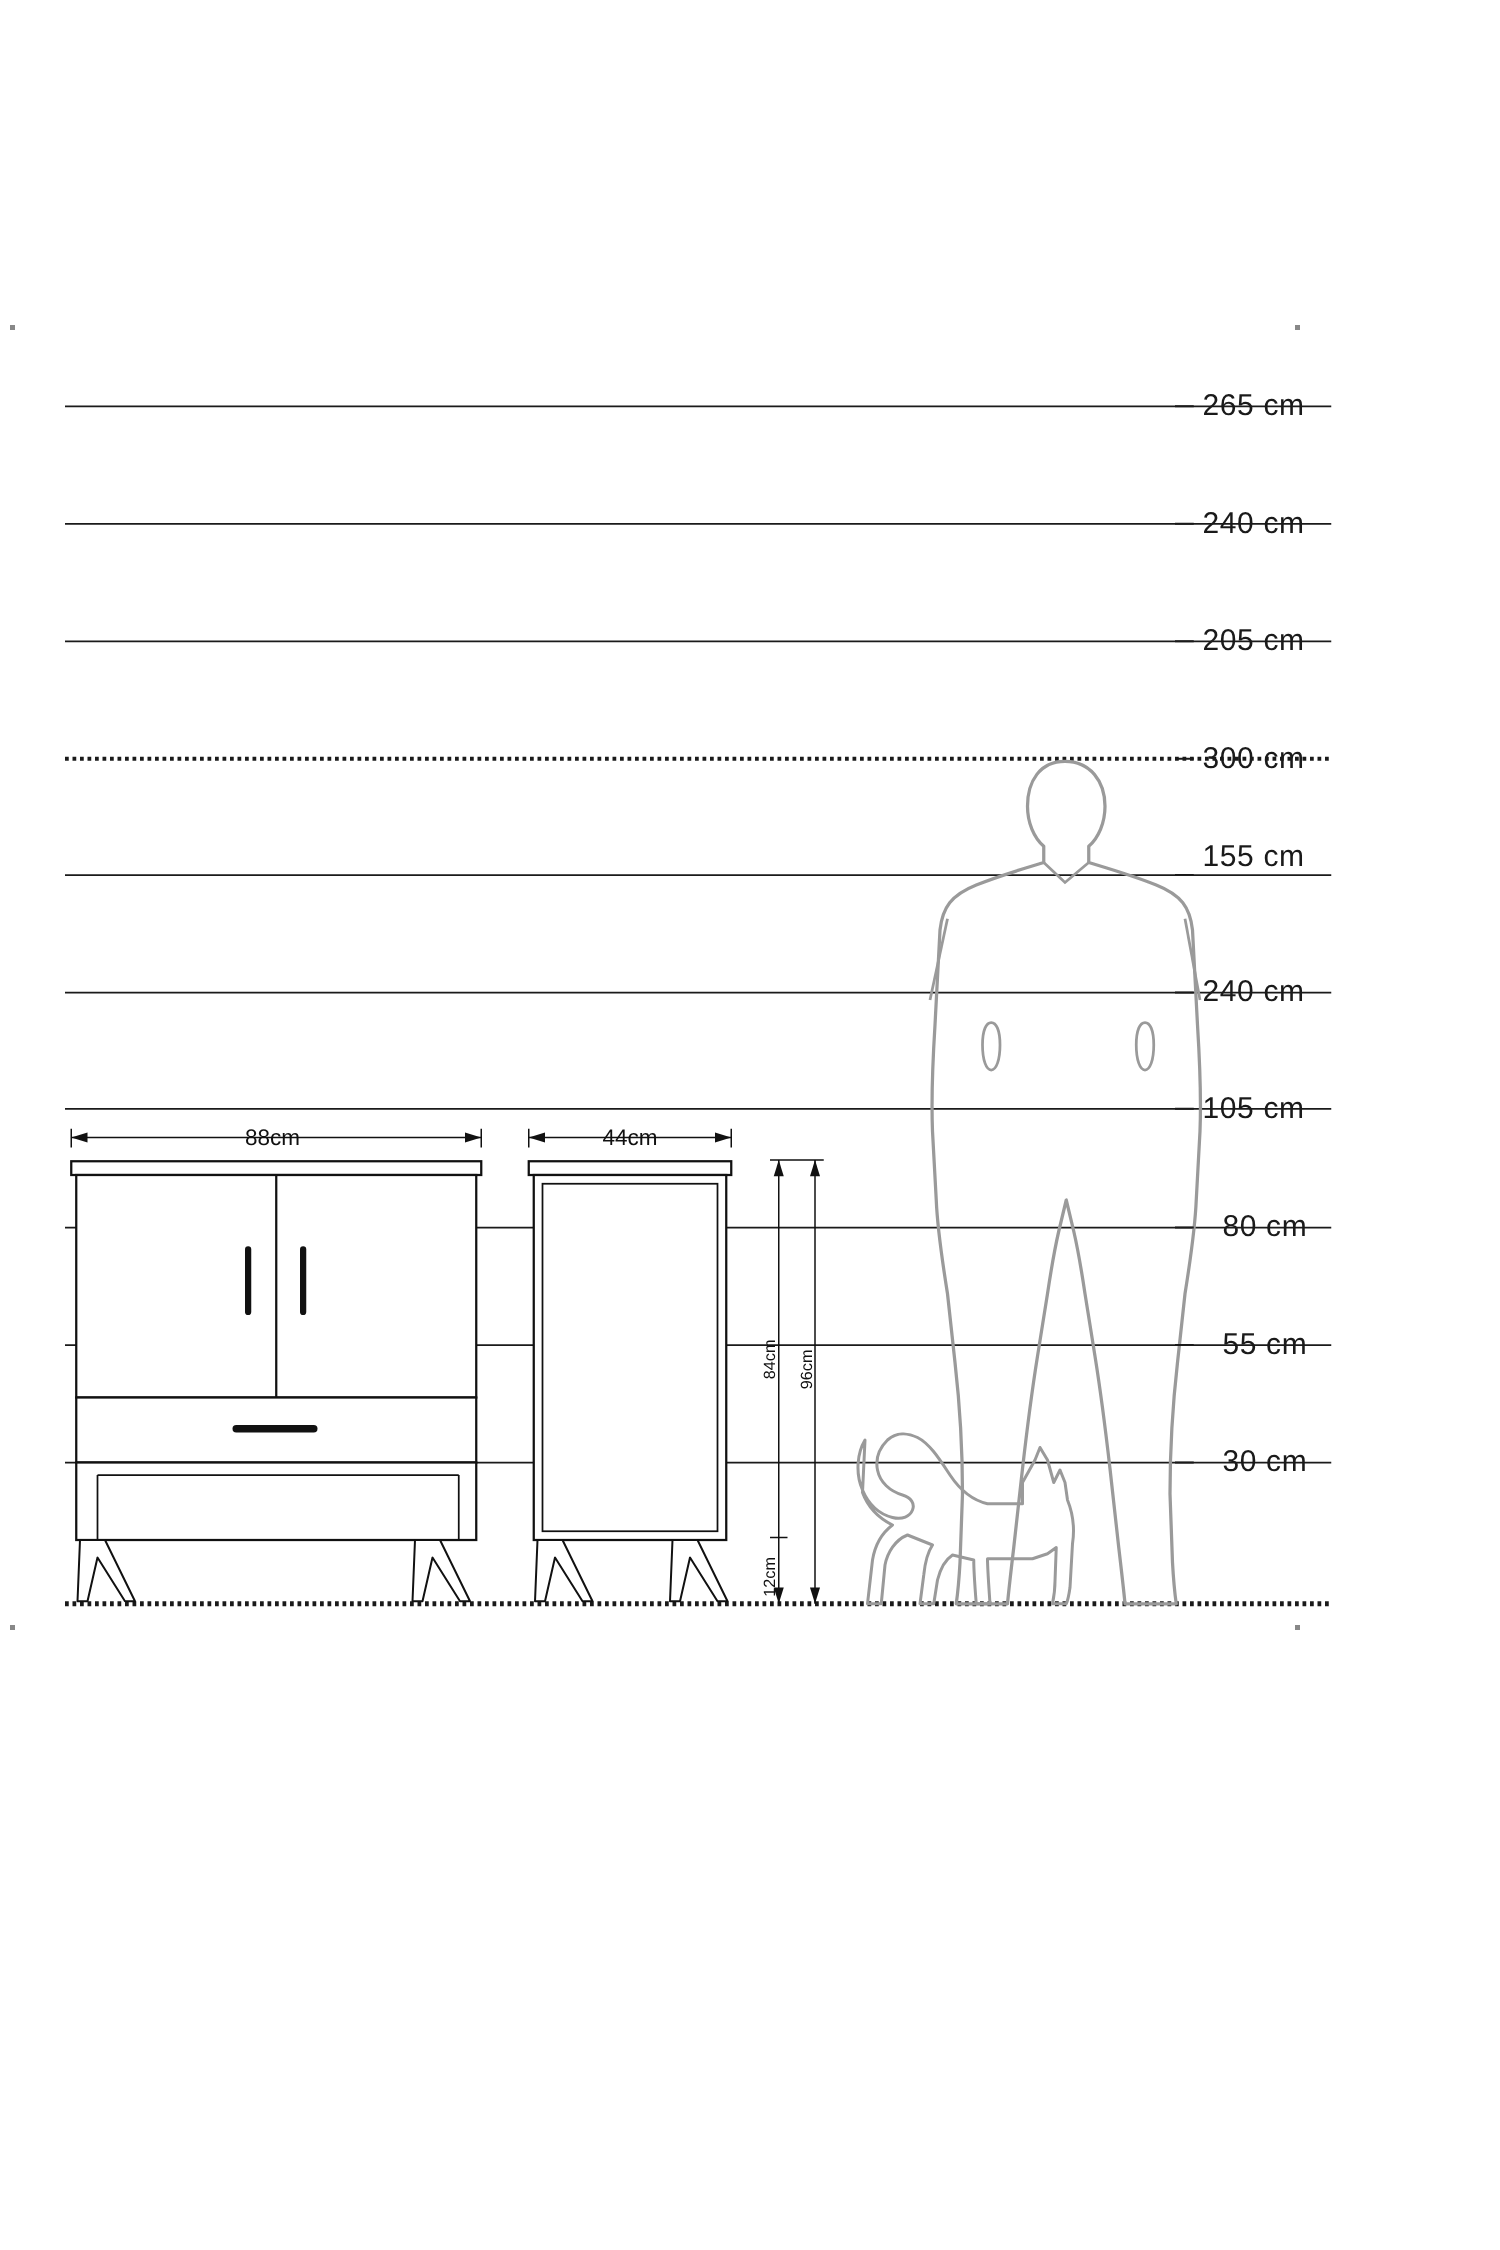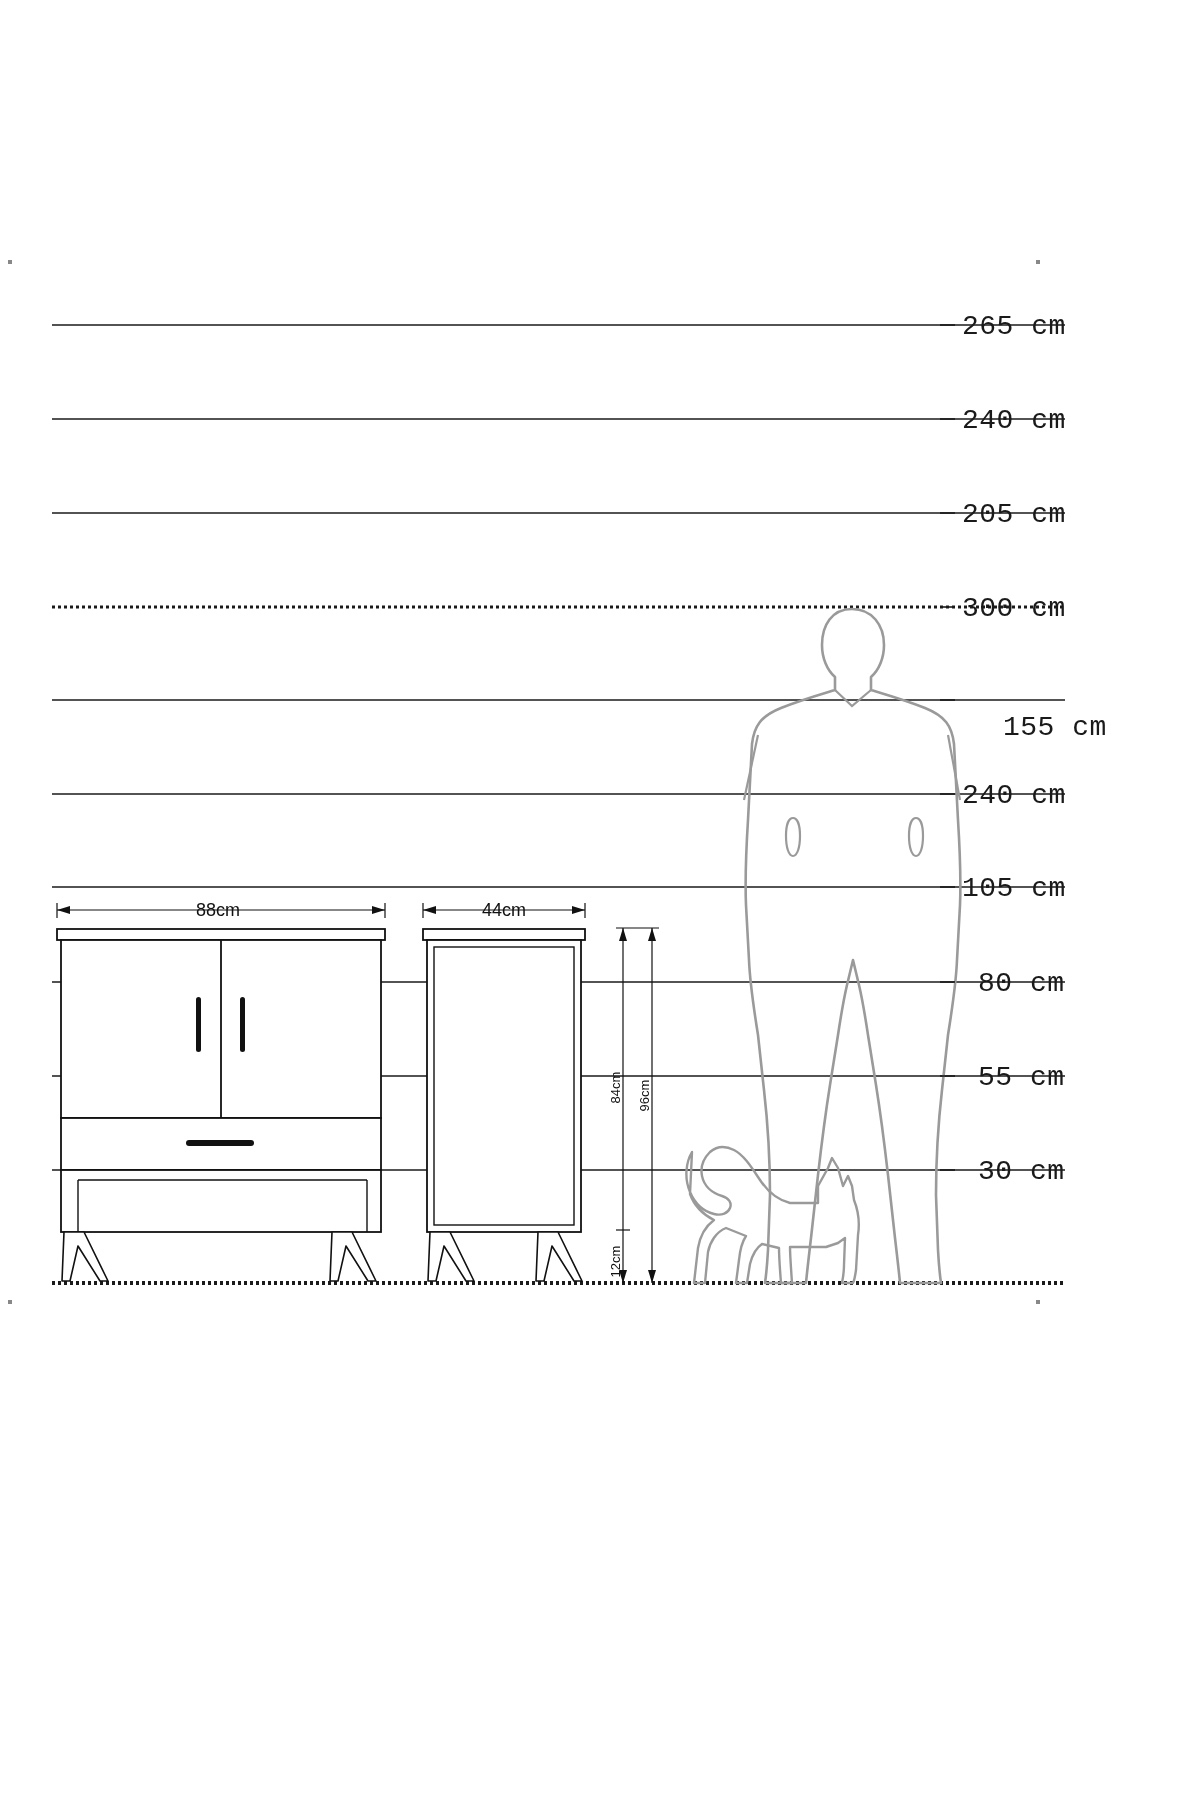--- a/index.html
+++ b/index.html
@@ -15,22 +15,22 @@
     overflow: hidden;
   }
   #scene {
     position: absolute;
     left: 0; top: 0;
     width: 1200px;
     height: 1800px;
   }
   .scale-label {
     position: absolute;
-    font-family: Liberation Mono, monospace;
-    font-size: 28px;
+    font-family: Liberation Sans, sans-serif;
+    font-size: 24px;
     color: #1a1a1a;
     letter-spacing: 0.5px;
     white-space: nowrap;
   }
   .dim-label {
     position: absolute;
     font-family: "Liberation Sans", sans-serif;
     font-size: 18px;
     color: #111;
     white-space: nowrap;
@@ -234,21 +234,21 @@
     <line x1="940" y1="982" x2="955" y2="982" stroke="#1a1a1a" stroke-width="1.6"></line>
     <line x1="940" y1="1076" x2="955" y2="1076" stroke="#1a1a1a" stroke-width="1.6"></line>
     <line x1="940" y1="1170" x2="955" y2="1170" stroke="#1a1a1a" stroke-width="1.6"></line>
   </g>
 </svg>
 
 <div class="scale-label" style="left:962px; top:311px;">265 cm</div>
 <div class="scale-label" style="left:962px; top:405px;">240 cm</div>
 <div class="scale-label" style="left:962px; top:499px;">205 cm</div>
 <div class="scale-label" style="left:962px; top:593px;">300 cm</div>
-<div class="scale-label" style="left:962px; top:712px;margin-left:41px;">155 cm</div>
+<div class="scale-label" style="left:962px; top:672px;">155 cm</div>
 <div class="scale-label" style="left:962px; top:780px;">240 cm</div>
 <div class="scale-label" style="left:962px; top:873px;">105 cm</div>
 <div class="scale-label" style="left:978px; top:968px;">80 cm</div>
 <div class="scale-label" style="left:978px; top:1062px;">55 cm</div>
 <div class="scale-label" style="left:978px; top:1156px;">30 cm</div>
 
 <div class="dim-label" style="left:196px; top:900px;">88cm</div>
 <div class="dim-label" style="left:482px; top:900px;">44cm</div>
 
 <div class="dim-label-v" style="left:600px; top:1080px; transform:rotate(-90deg);">84cm</div>

